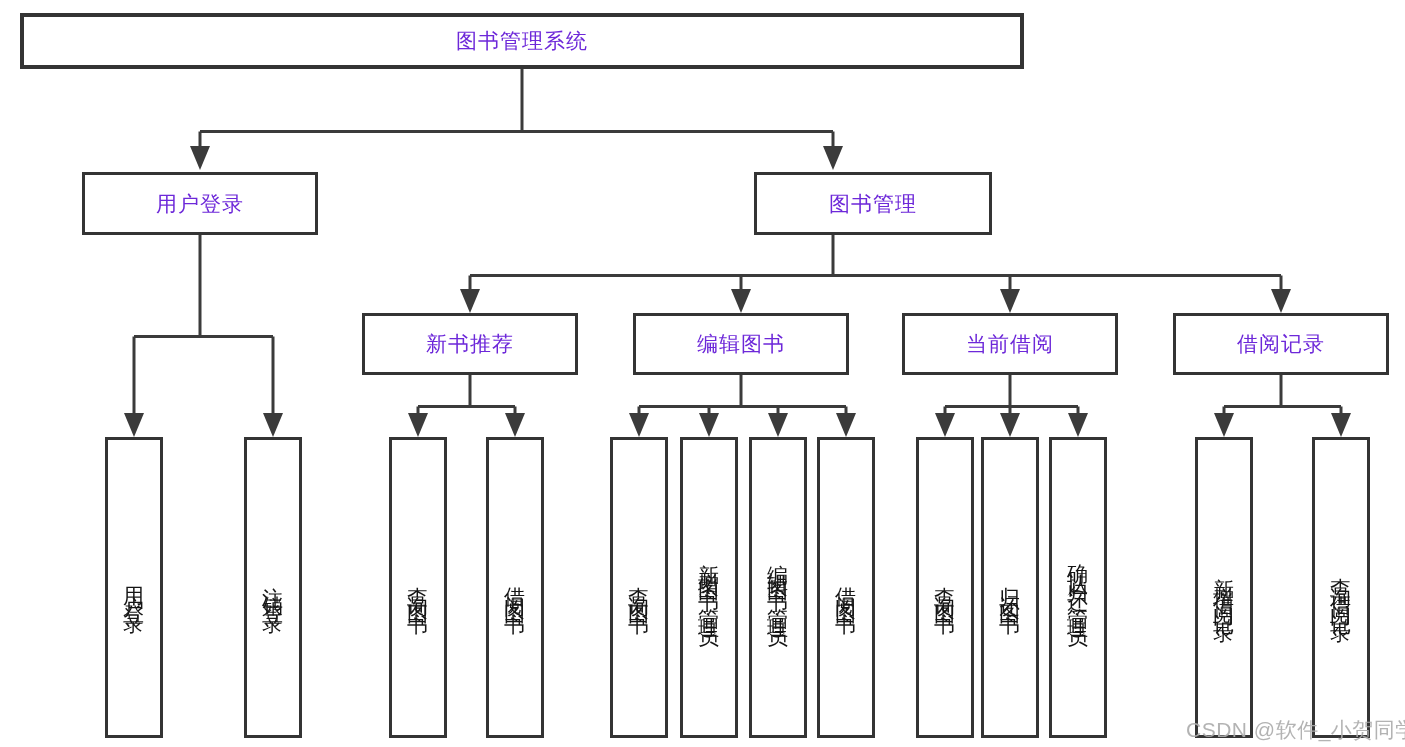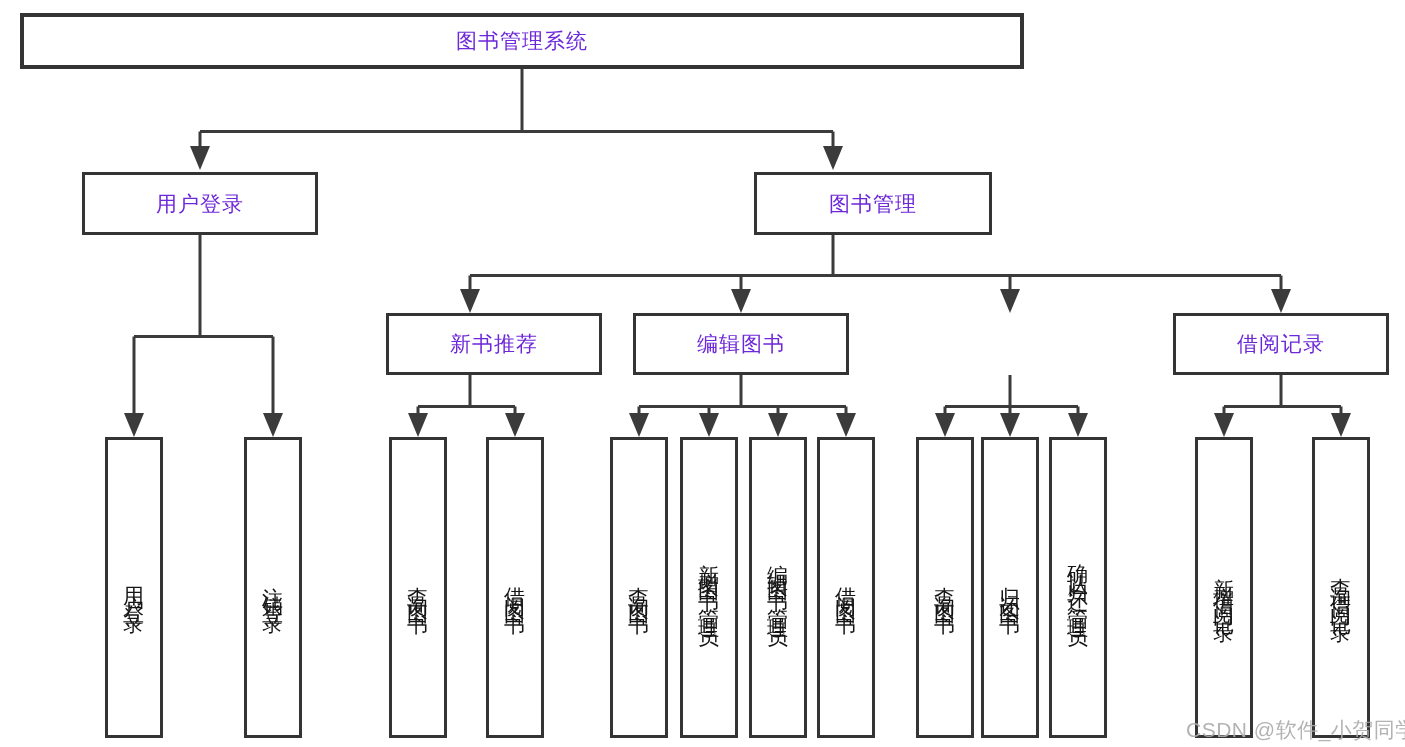--- a/index.html
+++ b/index.html
@@ -139,26 +139,29 @@
     <span class="h-label">图书管理系统</span>
   </div>
 
   <div class="node" style="left:82px; top:172px; width:236px; height:63px;">
     <span class="h-label">用户登录</span>
   </div>
   <div class="node" style="left:714px; top:172px; width:238px; height:63px;margin-left:40px;">
     <span class="h-label">图书管理</span>
   </div>
 
-  <div class="node" style="left:362px; top:313px; width:216px; height:62px;margin-left:24px;">
+  <div class="node" style="left:362px; top:313px; width:216px; height:62px;">
     <span class="h-label">新书推荐</span>
   </div>
   <div class="node" style="left:633px; top:313px; width:216px; height:62px;">
     <span class="h-label">编辑图书</span>
   </div>
+  <div class="node" style="left:902px; top:313px; width:216px; height:62px;">
+    <span class="h-label">当前借阅</span>
+  </div>
   <div class="node" style="left:1173px; top:313px; width:216px; height:62px;">
     <span class="h-label">借阅记录</span>
   </div>
 
   <div class="node v-node" style="left:105px; top:437px; width:58px; height:301px;">
     <span class="v-label">用户登录</span>
   </div>
   <div class="node v-node" style="left:244px; top:437px; width:58px; height:301px;">
     <span class="v-label">注销登录</span>
   </div>

